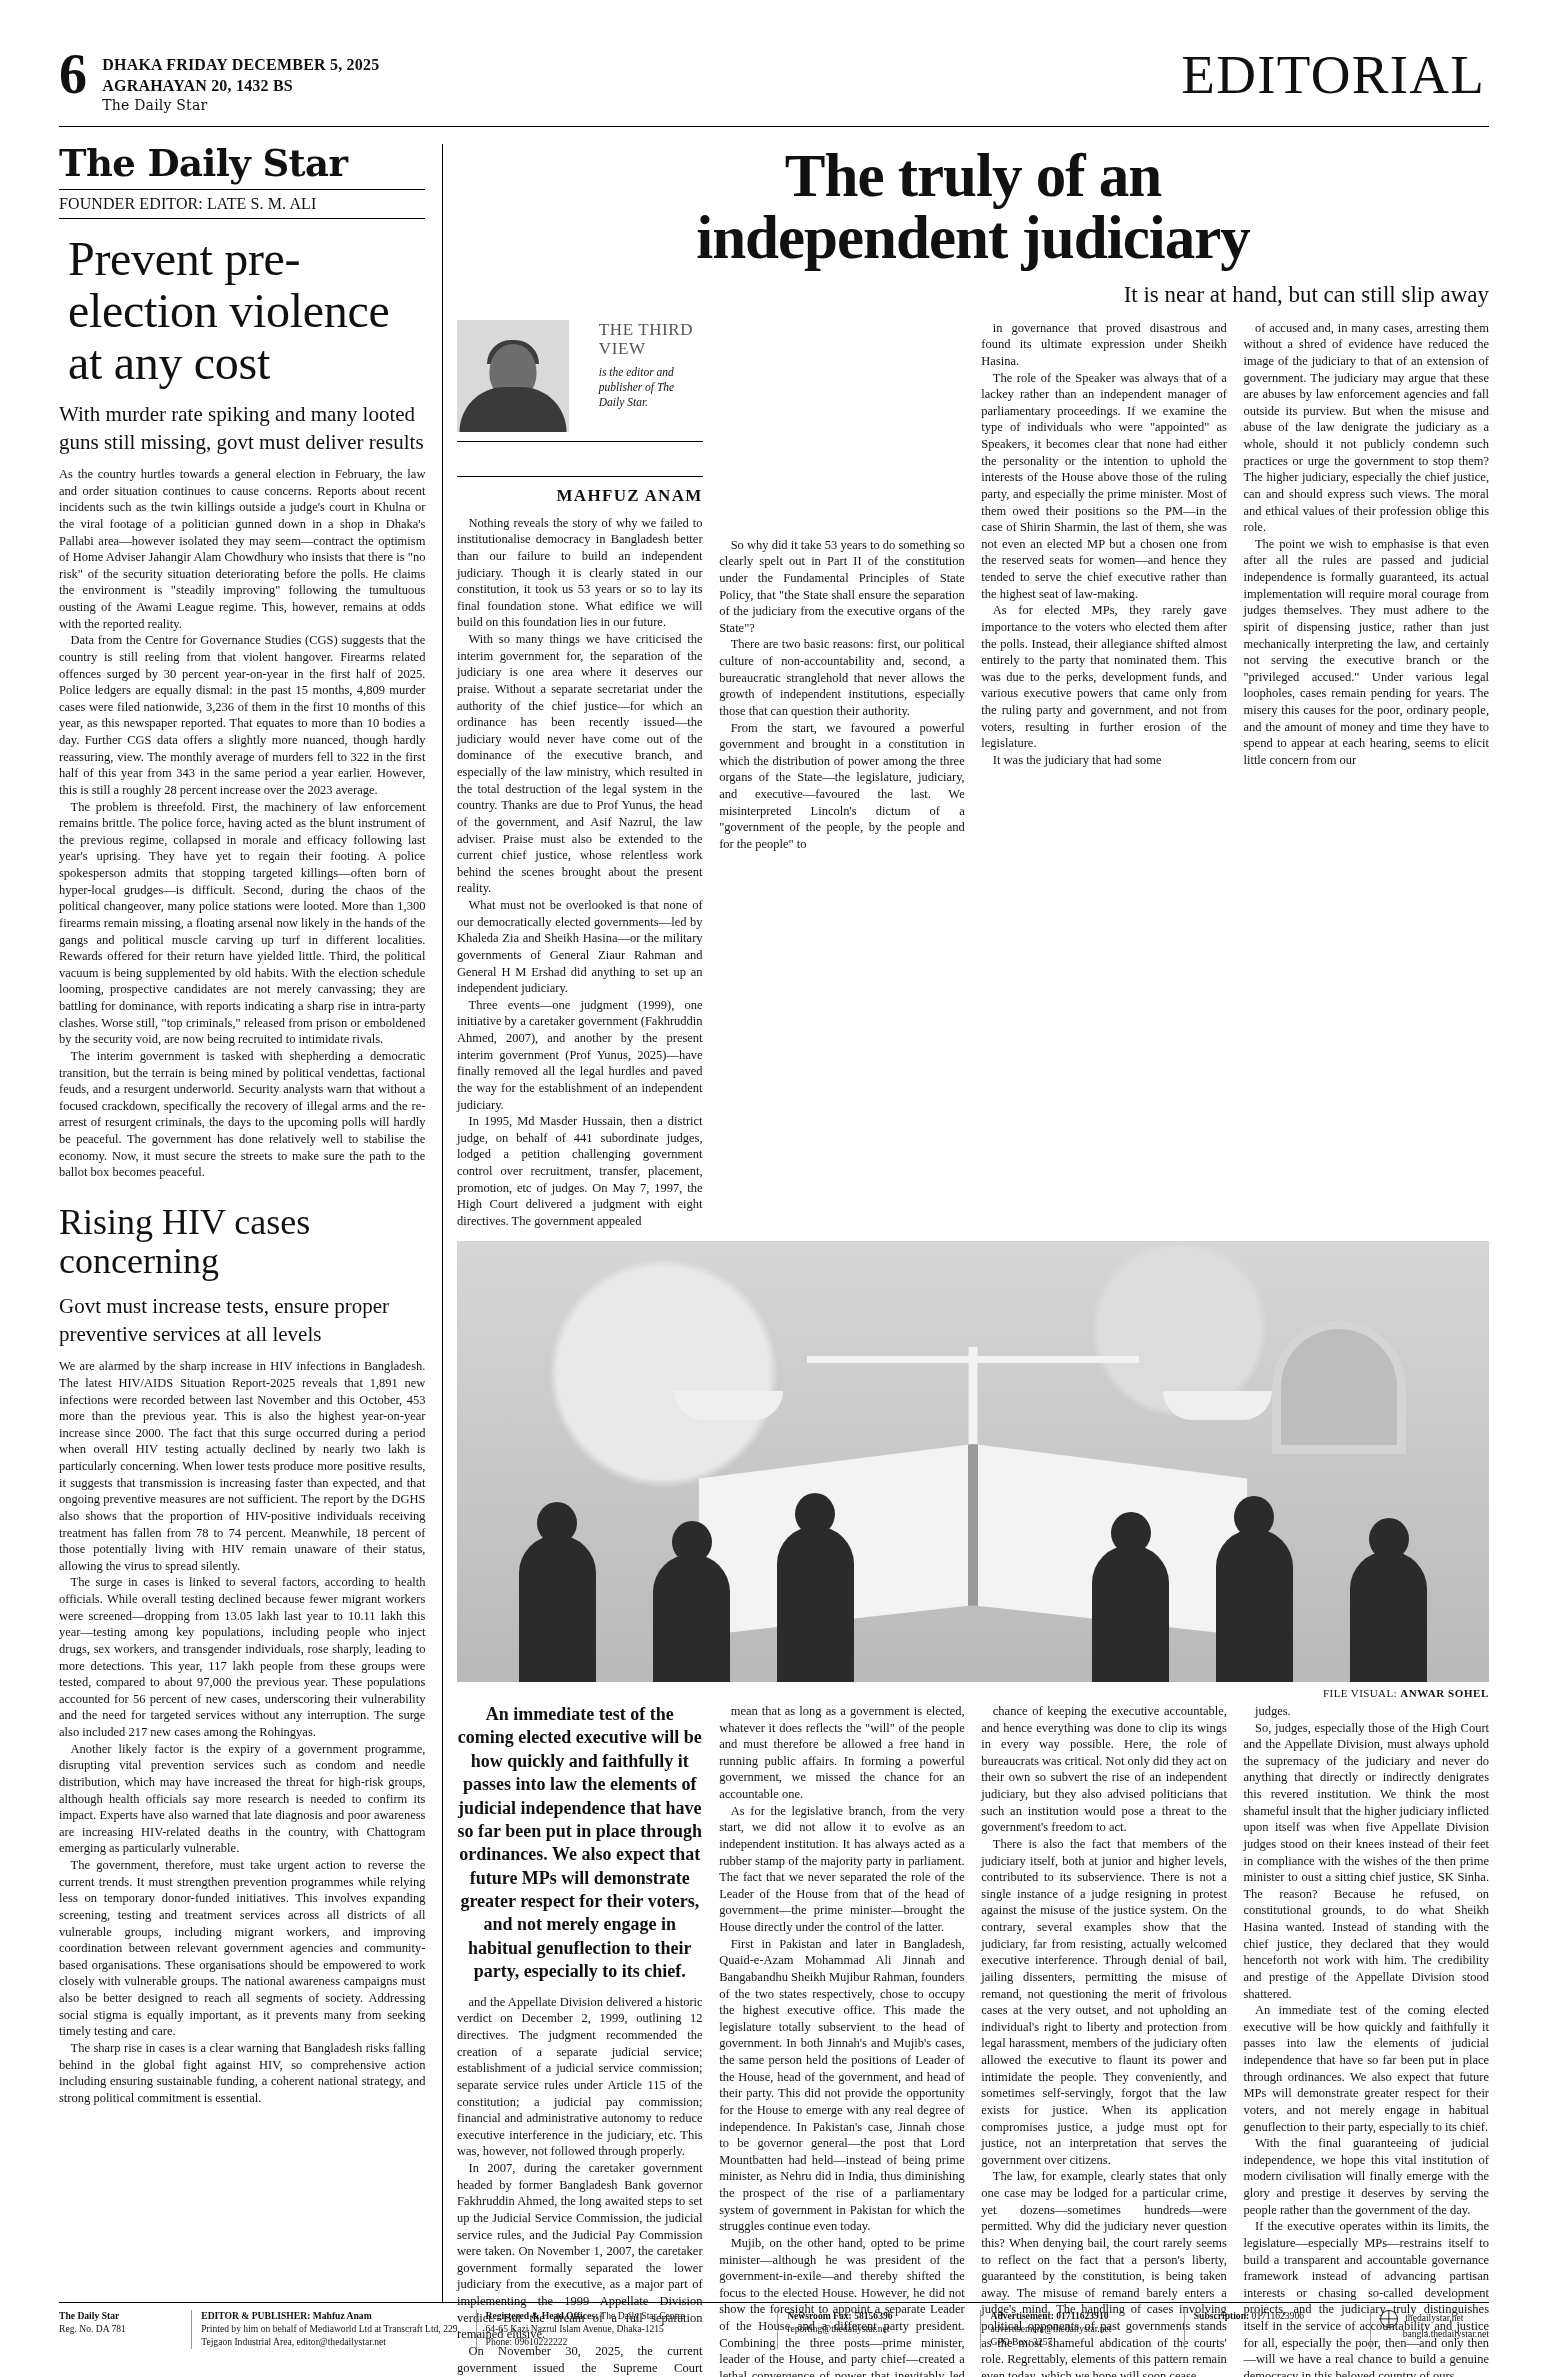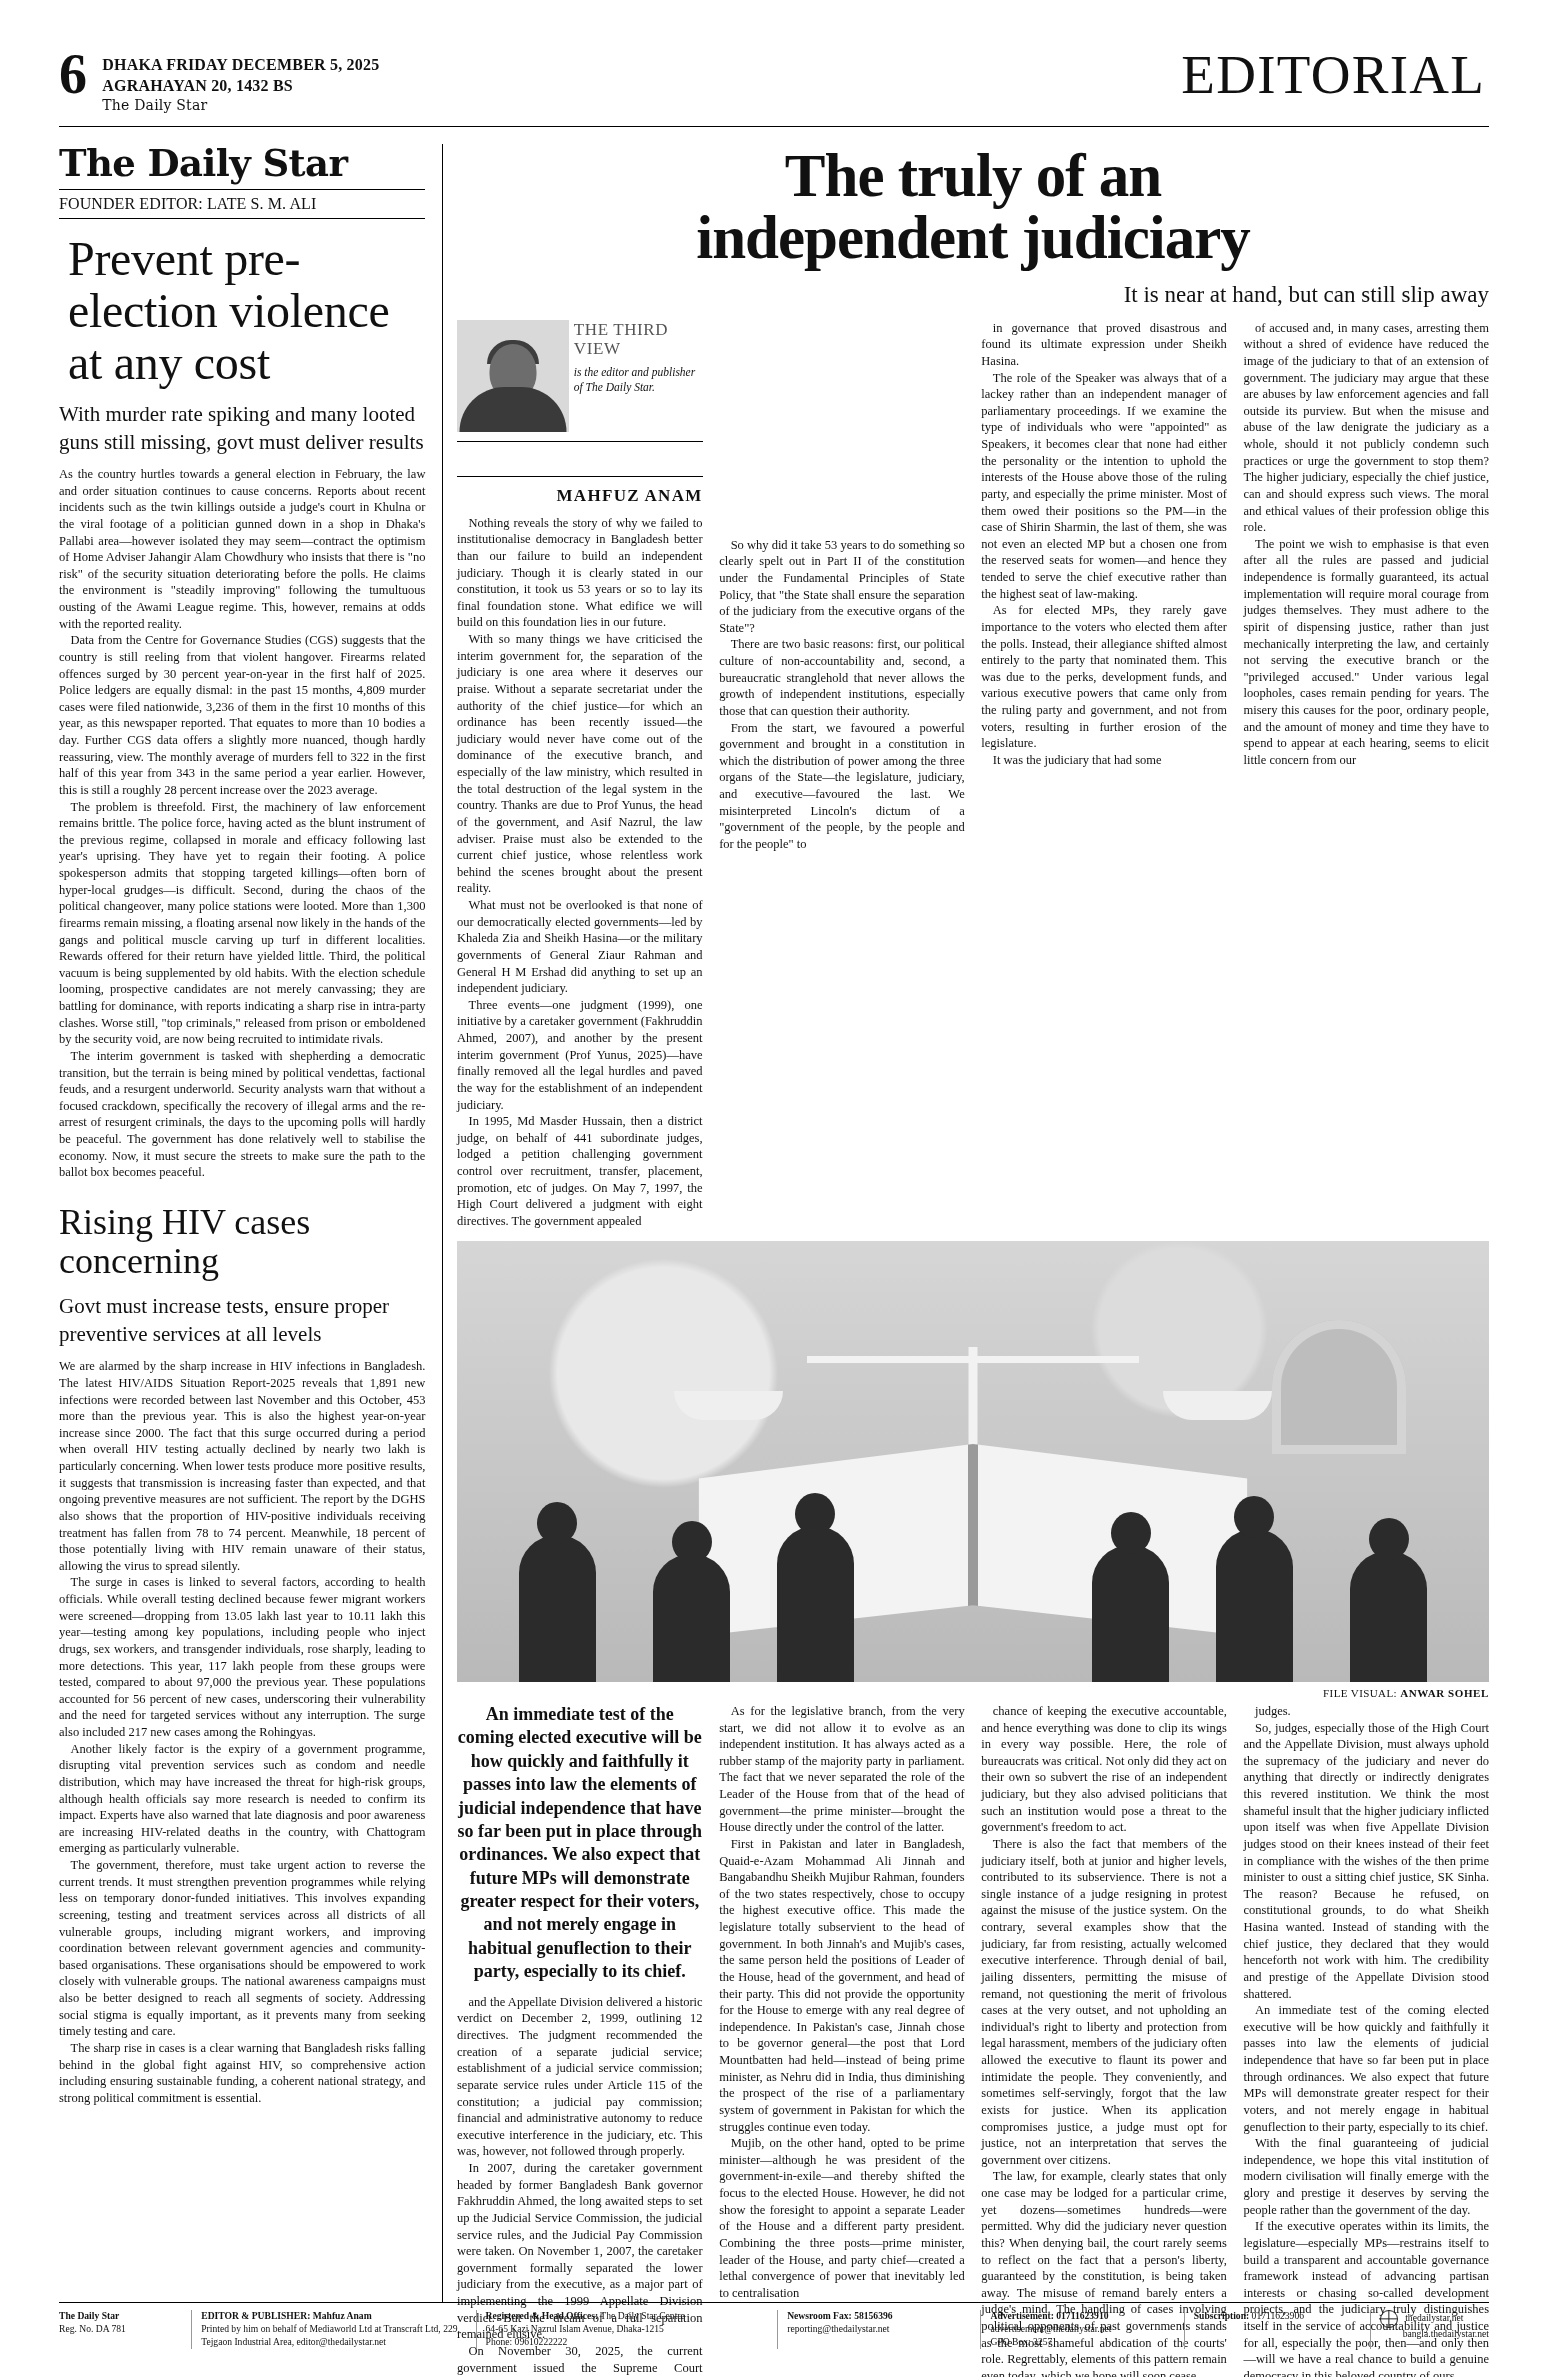--- a/index.html
+++ b/index.html
@@ -113,21 +113,21 @@
     margin: 1.3px 0 0 0;
   }
   .art-sub {
     text-align: right;
     font-size: 23px;
     margin: 14px 0 11.5px 0;
     font-weight: 400;
   }
   .byline-row {
     display: flex;
-    gap: 1px;
+    gap: 26px;
     border-bottom: 1.3px solid #000;
     padding-bottom: 9px;
     margin-bottom: 9px;
   }
   .portrait {
     width: 112px; height: 112px;
     background: #d9d9d9;
     position: relative;
     overflow: hidden;
     flex: 0 0 112px;
@@ -406,20 +406,21 @@
       </div>
 
       <div class="cols4">
         <div class="c4">
           <div class="pullquote">An immediate test of the coming elected executive will be how quickly and faithfully it passes into law the elements of judicial independence that have so far been put in place through ordinances. We also expect that future MPs will demonstrate greater respect for their voters, and not merely engage in habitual genuflection to their party, especially to its chief.</div>
           <p>and the Appellate Division delivered a historic verdict on December 2, 1999, outlining 12 directives. The judgment recommended the creation of a separate judicial service; establishment of a judicial service commission; separate service rules under Article 115 of the constitution; a judicial pay commission; financial and administrative autonomy to reduce executive interference in the judiciary, etc. This was, however, not followed through properly.</p>
           <p>In 2007, during the caretaker government headed by former Bangladesh Bank governor Fakhruddin Ahmed, the long awaited steps to set up the Judicial Service Commission, the judicial service rules, and the Judicial Pay Commission were taken. On November 1, 2007, the caretaker government formally separated the lower judiciary from the executive, as a major part of implementing the 1999 Appellate Division verdict. But the dream of a full separation remained elusive.</p>
           <p>On November 30, 2025, the current government issued the Supreme Court Secretariat Ordinance, formally establishing a separate secretariat for the judiciary, the most vital of steps for an independent judiciary.</p>
         </div>
         <div class="c4">
+          <p>mean that as long as a government is elected, whatever it does reflects the "will" of the people and must therefore be allowed a free hand in running public affairs. In forming a powerful government, we missed the chance for an accountable one.</p>
           <p>As for the legislative branch, from the very start, we did not allow it to evolve as an independent institution. It has always acted as a rubber stamp of the majority party in parliament. The fact that we never separated the role of the Leader of the House from that of the head of government—the prime minister—brought the House directly under the control of the latter.</p>
           <p>First in Pakistan and later in Bangladesh, Quaid-e-Azam Mohammad Ali Jinnah and Bangabandhu Sheikh Mujibur Rahman, founders of the two states respectively, chose to occupy the highest executive office. This made the legislature totally subservient to the head of government. In both Jinnah's and Mujib's cases, the same person held the positions of Leader of the House, head of the government, and head of their party. This did not provide the opportunity for the House to emerge with any real degree of independence. In Pakistan's case, Jinnah chose to be governor general—the post that Lord Mountbatten had held—instead of being prime minister, as Nehru did in India, thus diminishing the prospect of the rise of a parliamentary system of government in Pakistan for which the struggles continue even today.</p>
           <p>Mujib, on the other hand, opted to be prime minister—although he was president of the government-in-exile—and thereby shifted the focus to the elected House. However, he did not show the foresight to appoint a separate Leader of the House and a different party president. Combining the three posts—prime minister, leader of the House, and party chief—created a lethal convergence of power that inevitably led to centralisation</p>
         </div>
         <div class="c4">
           <p>chance of keeping the executive accountable, and hence everything was done to clip its wings in every way possible. Here, the role of bureaucrats was critical. Not only did they act on their own so subvert the rise of an independent judiciary, but they also advised politicians that such an institution would pose a threat to the government's freedom to act.</p>
           <p>There is also the fact that members of the judiciary itself, both at junior and higher levels, contributed to its subservience. There is not a single instance of a judge resigning in protest against the misuse of the justice system. On the contrary, several examples show that the judiciary, far from resisting, actually welcomed executive interference. Through denial of bail, jailing dissenters, permitting the misuse of remand, not questioning the merit of frivolous cases at the very outset, and not upholding an individual's right to liberty and protection from legal harassment, members of the judiciary often allowed the executive to flaunt its power and intimidate the people. They conveniently, and sometimes self-servingly, forgot that the law exists for justice. When its application compromises justice, a judge must opt for justice, not an interpretation that serves the government over citizens.</p>
           <p>The law, for example, clearly states that only one case may be lodged for a particular crime, yet dozens—sometimes hundreds—were permitted. Why did the judiciary never question this? When denying bail, the court rarely seems to reflect on the fact that a person's liberty, guaranteed by the constitution, is being taken away. The misuse of remand barely enters a judge's mind. The handling of cases involving political opponents of past governments stands as the most shameful abdication of the courts' role. Regrettably, elements of this pattern remain even today, which we hope will soon cease.</p>
 
         </div>

